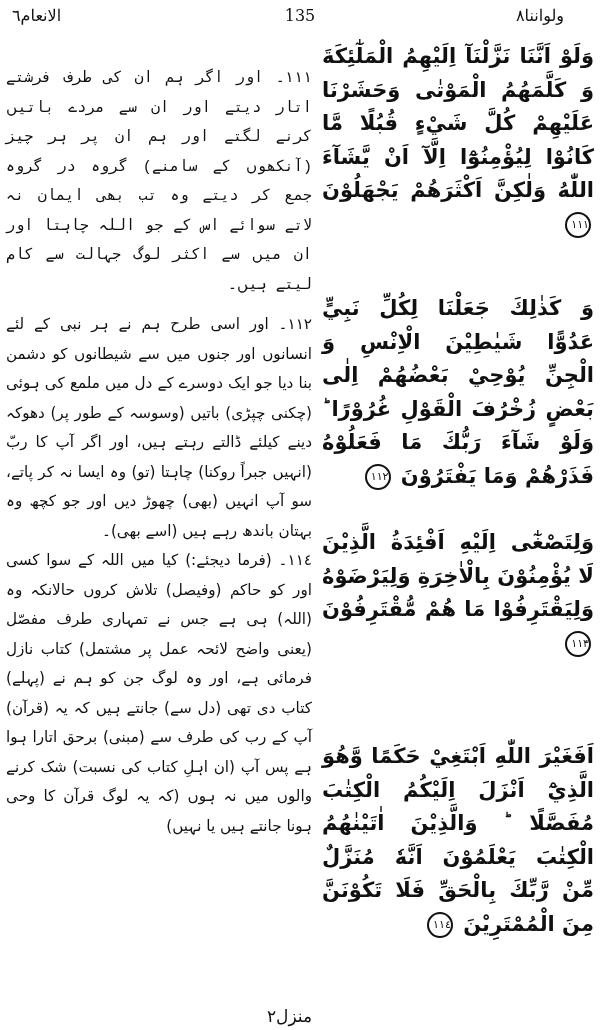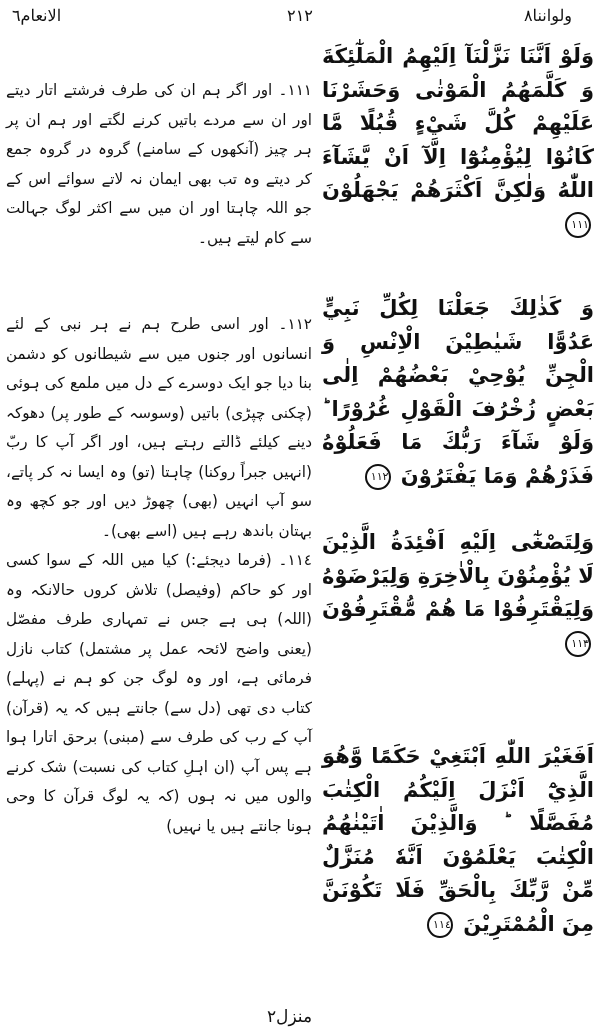--- a/index.html
+++ b/index.html
@@ -1,39 +1,39 @@
 <!DOCTYPE html>
 <html><head>
 <meta charset="utf-8">
 <style>
   html, body { margin:0; padding:0; background:#ffffff; }
   body { width:600px; height:1030px; position:relative; overflow:hidden; color:#111; }
   .header { position:absolute; top:0; left:0; width:600px; height:40px; }
   .hdr { position:absolute; top:6px; font-family:"DejaVu Serif", serif; font-size:16px; direction:rtl; }
-  .hdr-right { right:28px; }
+  .hdr-right { right:36px; }
   .hdr-center { left:0; width:600px; text-align:center; }
   .hdr-left { left:12px; }
   .col { position:absolute; direction:rtl; }
   .urdu { left:6px; width:306px; font-family:"DejaVu Sans", sans-serif; font-size:15.2px; line-height:29.5px; text-align:justify; text-align-last:right; }
   .arabic { left:322px; width:272px; font-family:"DejaVu Sans", sans-serif; font-size:21px; line-height:33.5px; font-weight:bold; text-align:justify; text-align-last:right; }
   .block { margin:0; }
   .vnum { font-weight:normal; }
   .ayah-mark { display:inline-block; width:22px; height:22px; border:2px solid #111; border-radius:50%; font-size:11px; line-height:22px; text-align:center; font-weight:normal; vertical-align:middle; margin:0 3px; font-family:"DejaVu Sans", sans-serif; }
   .footer { position:absolute; bottom:4px; left:0; width:579px; text-align:center; font-family:"DejaVu Serif", serif; font-size:17px; direction:rtl; }
 </style>
 </head>
 <body>
 
 <div class="header">
   <div class="hdr hdr-right">ولواننا٨</div>
-  <div class="hdr hdr-center">٢١٢</div>
+  <div class="hdr hdr-center">135</div>
   <div class="hdr hdr-left">الانعام٦</div>
 </div>
 
-<div class="col urdu" style="top:76px;">
+<div class="col urdu" style="top:64px;font-family:Liberation Mono, monospace;">
   <p class="block">
     <span class="vnum">١١١</span>۔
     <span>اور اگر ہم ان کی طرف فرشتے اتار دیتے اور ان سے مردے باتیں کرنے لگتے اور ہم ان پر ہر چیز (آنکھوں کے سامنے) گروہ در گروہ جمع کر دیتے وہ تب بھی ایمان نہ لاتے سوائے اس کے جو اللہ چاہتا اور ان میں سے اکثر لوگ جہالت سے کام لیتے ہیں۔</span>
   </p>
 </div>
 <div class="col urdu" style="top:310px;">
   <p class="block">
     <span class="vnum">١١٢</span>۔
     <span>اور اسی طرح ہم نے ہر نبی کے لئے انسانوں اور جنوں میں سے شیطانوں کو دشمن بنا دیا جو ایک دوسرے کے دل میں ملمع کی ہوئی (چکنی چپڑی) باتیں (وسوسہ کے طور پر) دھوکہ دینے کیلئے ڈالتے رہتے ہیں، اور اگر آپ کا ربّ (انہیں جبراً روکنا) چاہتا (تو) وہ ایسا نہ کر پاتے، سو آپ انہیں (بھی) چھوڑ دیں اور جو کچھ وہ بہتان باندھ رہے ہیں (اسے بھی)۔</span>
   </p>

